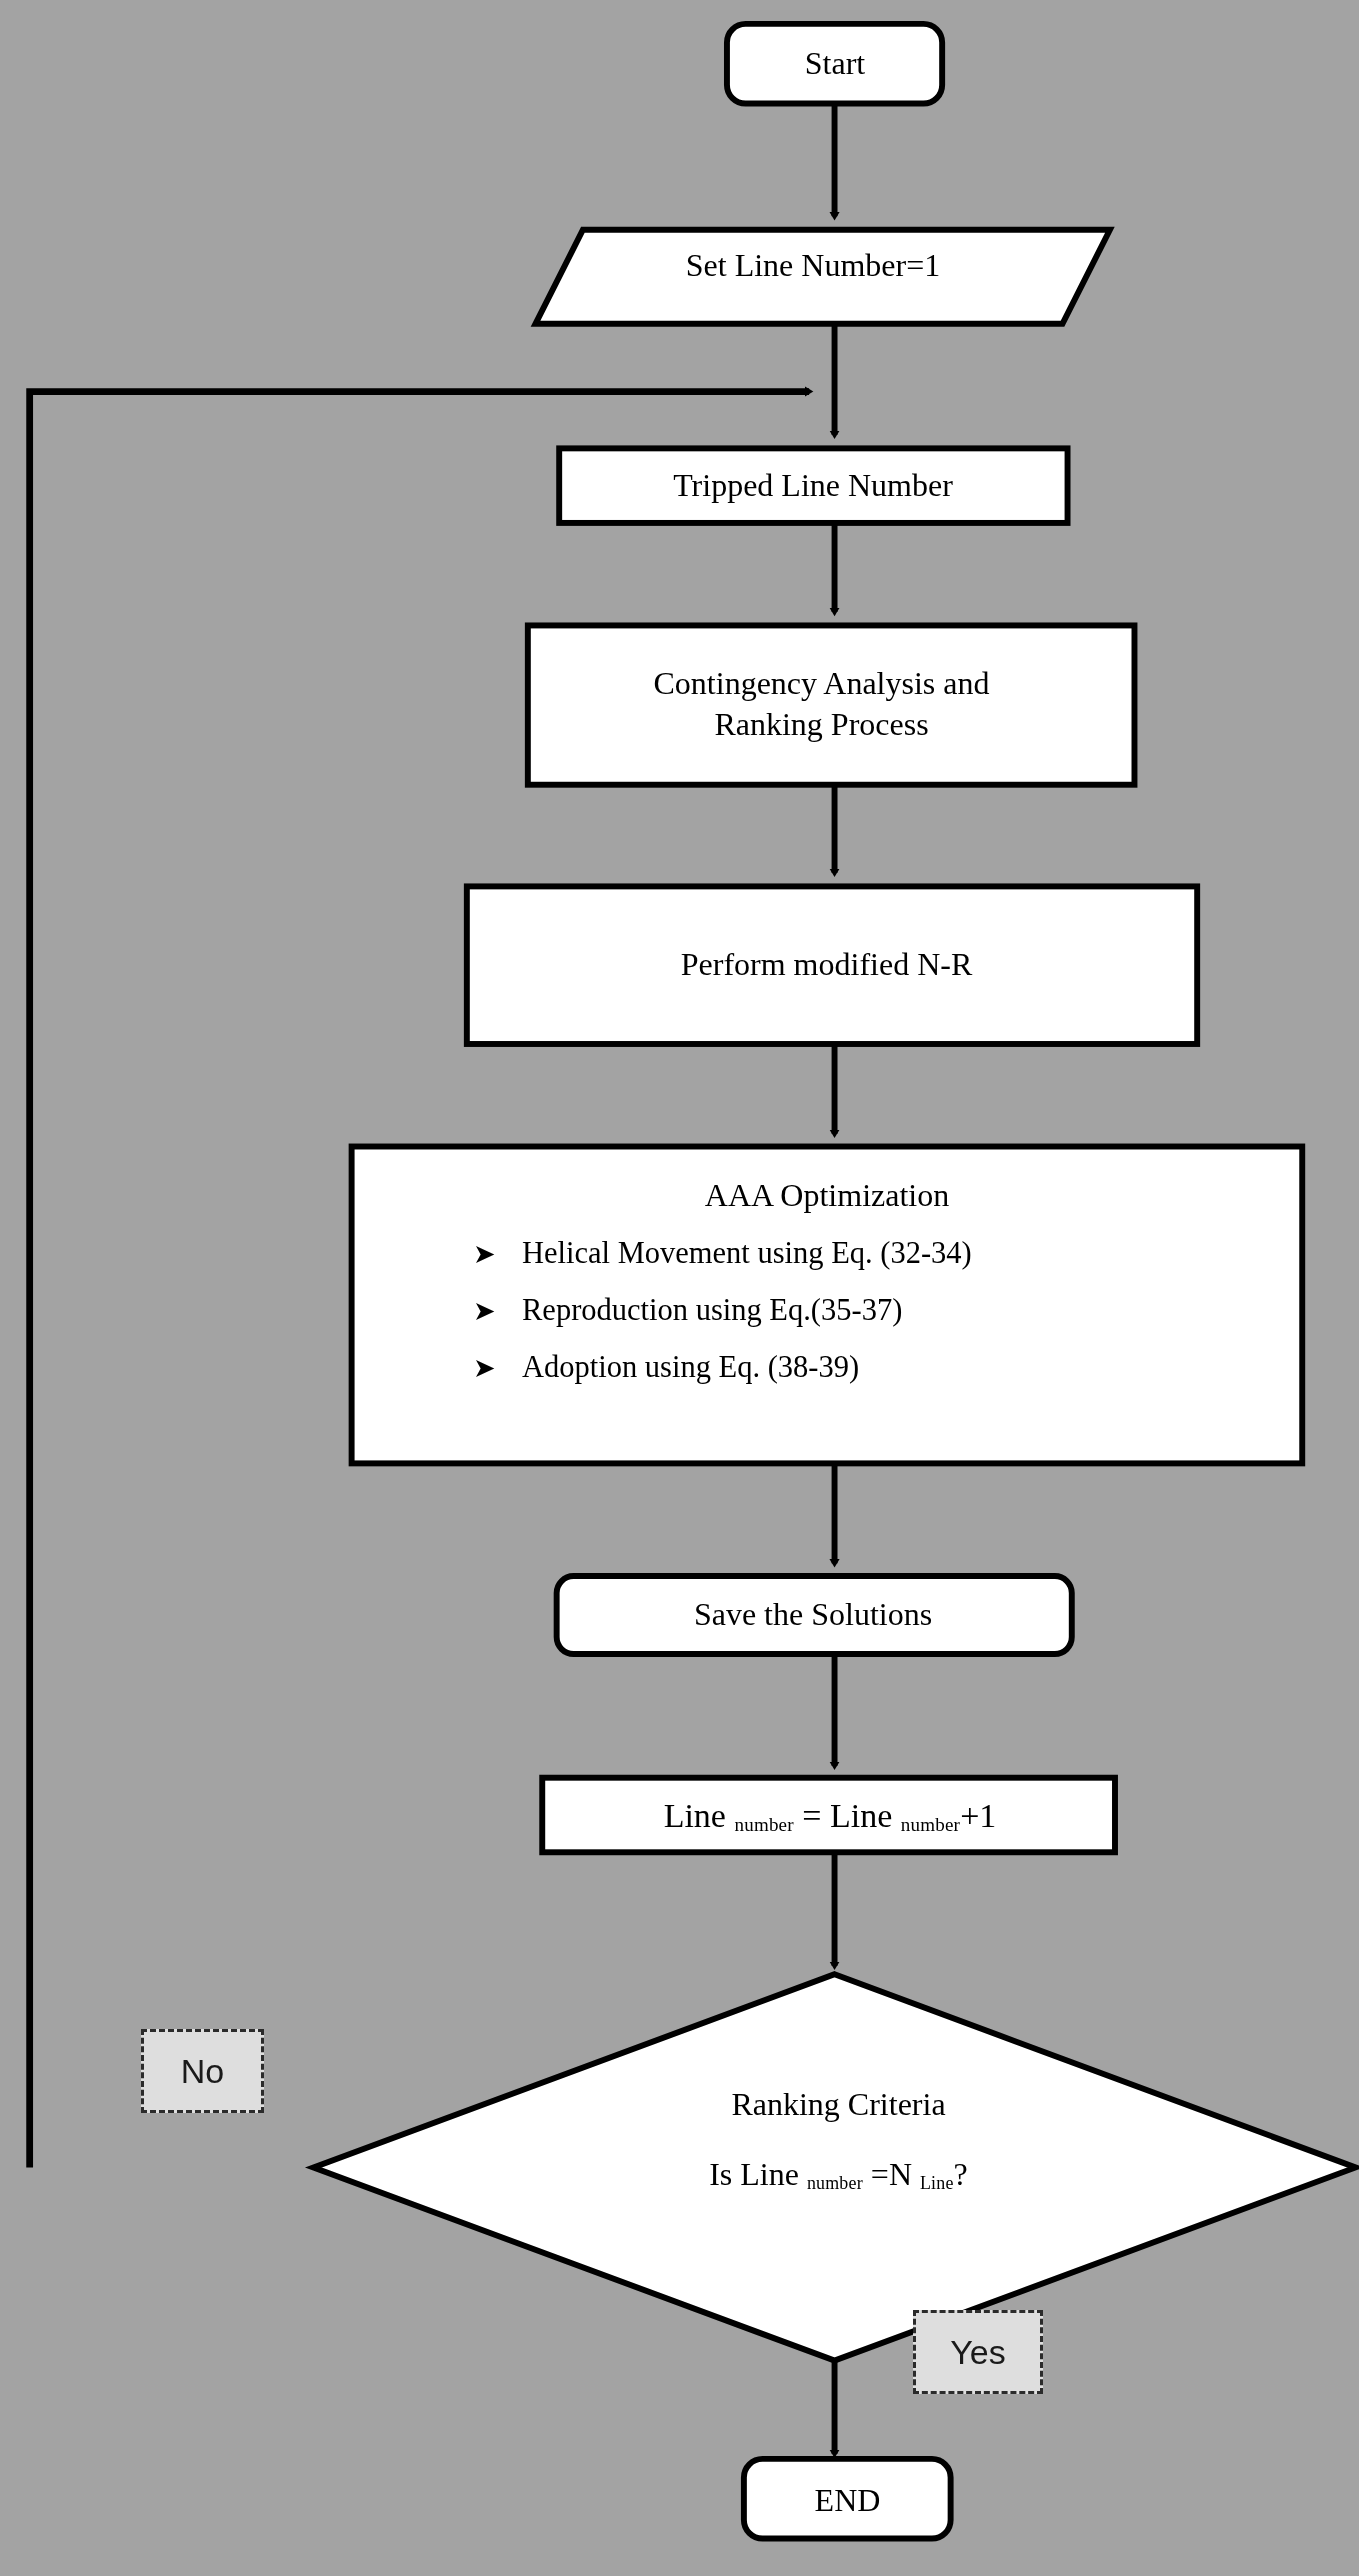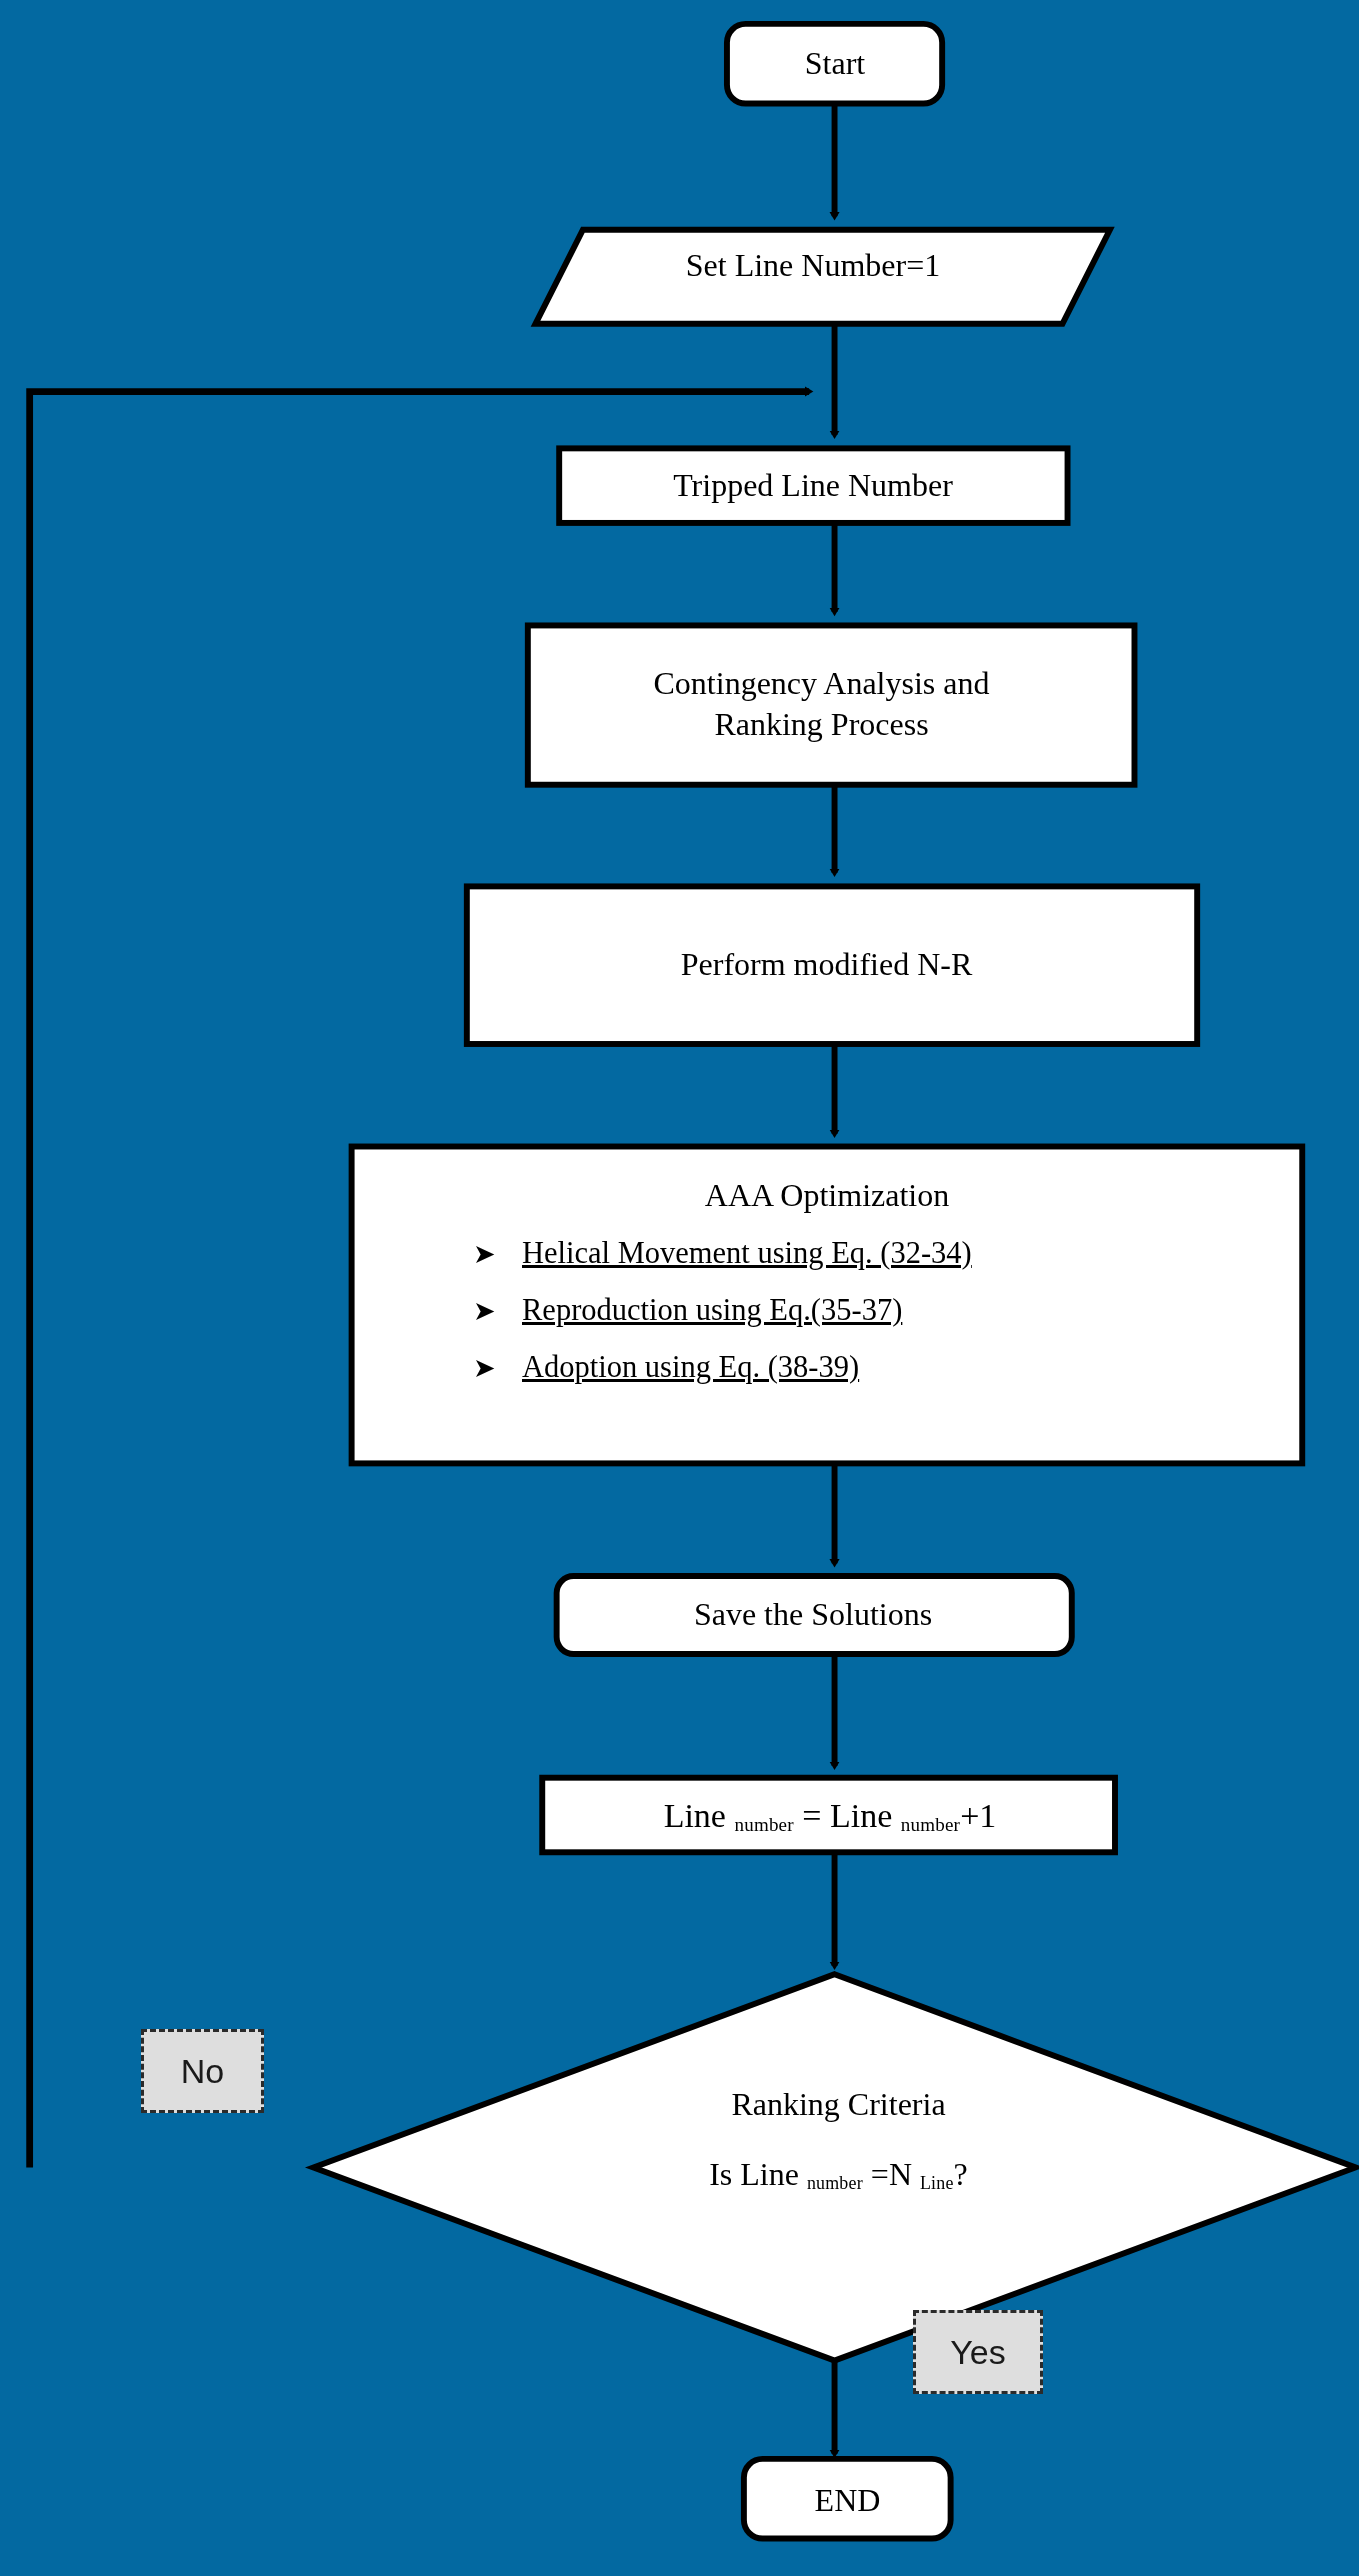--- a/index.html
+++ b/index.html
@@ -4,21 +4,21 @@
 <style>
   html, body {
     margin: 0;
     padding: 0;
     background: #ffffff;
   }
   #page {
     position: relative;
     width: 1359px;
     height: 2576px;
-    background: #0369a1;
+    background: #a3a3a3;
     font-family: "Liberation Serif", "DejaVu Serif", serif;
     overflow: hidden;
   }
   #flow-svg {
     position: absolute;
     left: 0;
     top: 0;
     width: 1359px;
     height: 2576px;
   }
@@ -76,21 +76,21 @@
     margin: 0 0 22px 0;
     padding-left: 119px;
   }
   .aaa-bullet {
     width: 49px;
     flex: 0 0 49px;
     font-size: 27px;
     line-height: 1;
     color: #000;
   }
-  .aaa-label { white-space: nowrap; text-decoration: underline; }
+  .aaa-label { white-space: nowrap; }
 
   .tag-box {
     position: absolute;
     background: #dedede;
     border: 3.4px dashed #2b2b2b;
     display: flex;
     align-items: center;
     justify-content: center;
     color: #1a1a1a;
     font-family: "Liberation Sans", "DejaVu Sans", sans-serif;

